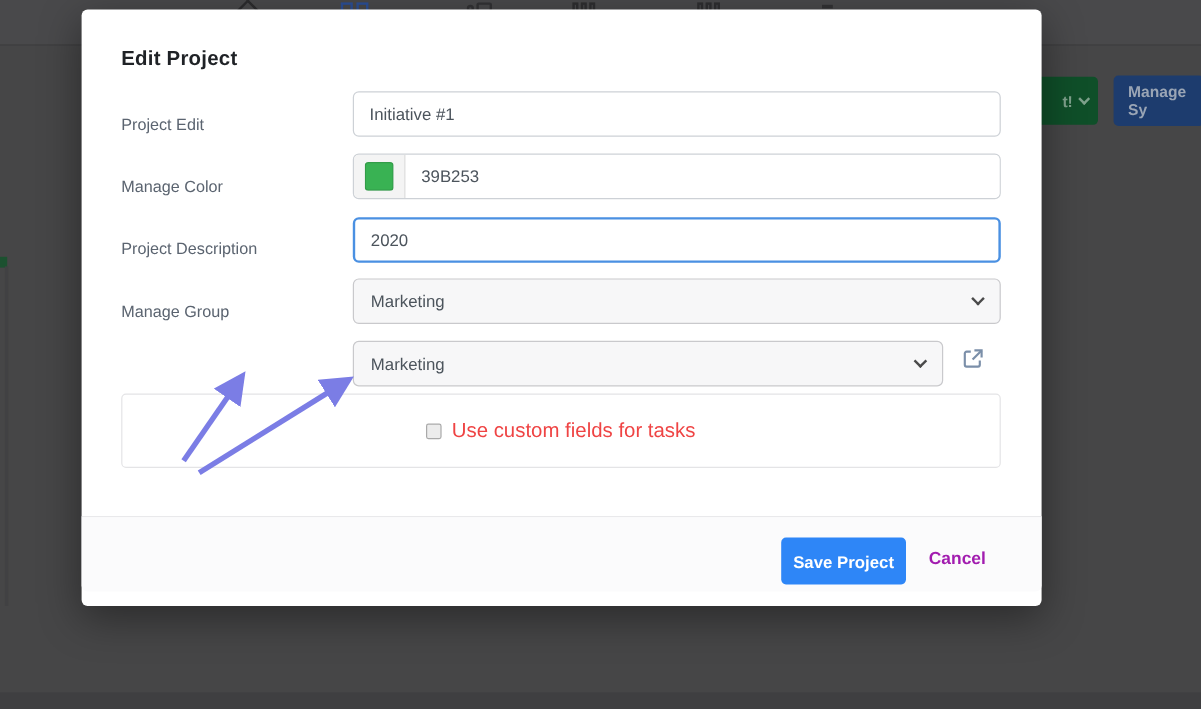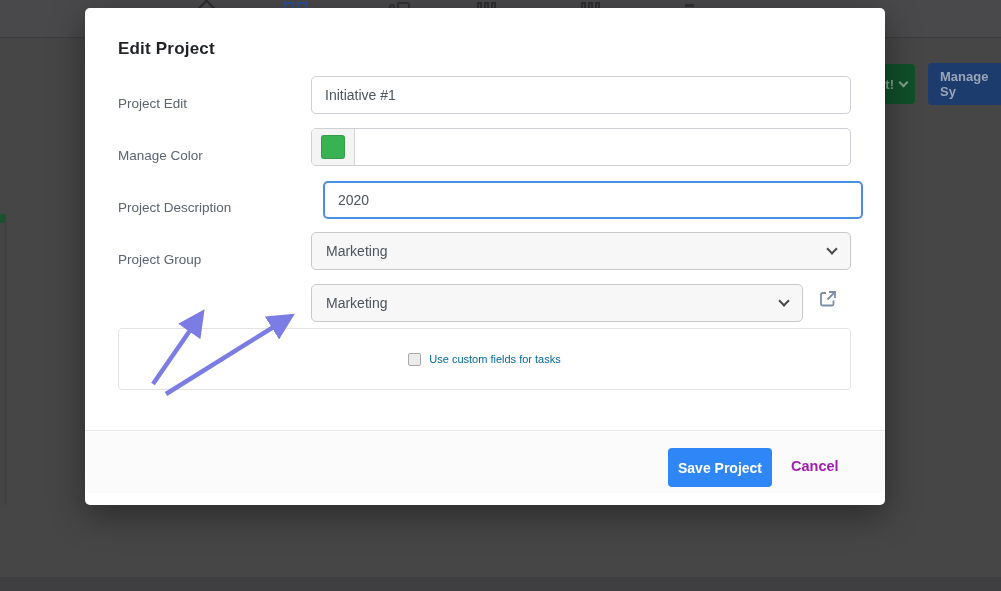--- a/index.html
+++ b/index.html
@@ -23,21 +23,21 @@
   .bars-frag i { display:block; width:5px; height:12px; border:2px solid #2e2e30; }
   .bars-1 { left:477px; } .bars-2 { left:581px; }
   .minus-frag { left:685px; top:4px; width:9px; height:3px; background:#323234; }
 
   .bg-btn { position:absolute; color:#9aa5b5; font-size:13px; font-weight:bold; display:flex; align-items:center; border-radius:4px; }
   .btn-green { left:855px; top:64px; width:60px; height:40px; background:#0f4f29; color:#7fa18c; justify-content:flex-end; padding-right:8px; gap:6px; }
   .btn-green .chev { width:7px; height:7px; border-right:2px solid #7fa18c; border-bottom:2px solid #7fa18c; transform:rotate(45deg); margin-top:-4px; }
   .btn-manage { left:928px; top:63px; width:75px; height:42px; background:#1d3c6e; padding-left:12px; }
 
   
-  .modal { position:absolute; left:85px; top:8px; width:800px; height:497px; background:#ffffff; border-radius:5px; box-shadow:0 10px 35px rgba(0,0,0,.4); z-index:10; }
+  .modal { position:absolute; left:68px; top:8px; width:800px; height:497px; background:#ffffff; border-radius:5px; box-shadow:0 10px 35px rgba(0,0,0,.4); z-index:10; }
   .modal-title { position:absolute; left:33px; top:31px; font-size:17px; font-weight:bold; color:#1f2226; letter-spacing:.2px; }
 
   .flabel { position:absolute; left:33px; font-size:13.5px; color:#5b6470; white-space:nowrap; }
   .ctrl { position:absolute; left:226px; height:38px; border:1px solid #cdd1d6; border-radius:5px; background:#fff; font-size:14px; color:#4c545c; }
   input.ctrl { padding:12px 13px; outline:none; font-family:inherit; }
   .w-full { width:540px; }
 
   .color-group { position:absolute; left:226px; top:120px; width:540px; height:38px; display:flex; border:1px solid #cdd1d6; border-radius:5px; overflow:hidden; }
   .color-addon { width:43px; background:#f4f4f4; border-right:1px solid #d7d7d7; display:flex; align-items:center; justify-content:center; }
   .swatch { width:24px; height:24px; border-radius:3px; border:1px solid rgba(0,0,0,.12); }
@@ -45,21 +45,21 @@
 
   .focused { border:2px solid #4a90e2 !important; }
 
   .select { display:flex; align-items:center; justify-content:space-between; padding:0 14px; background:#f7f7f8; border:1px solid #c9c9cc; cursor:pointer; }
   .select .chev { width:8px; height:8px; border-right:2px solid #4a4a4a; border-bottom:2px solid #4a4a4a; transform:rotate(45deg); margin-top:-4px; }
 
   .extlink { position:absolute; left:734px; top:282px; width:18px; height:18px; cursor:pointer; }
 
   .cf-panel { position:absolute; left:33px; top:320px; width:733px; height:62px; border:1px solid #e4e4e6; border-radius:4px; display:flex; align-items:center; justify-content:center; gap:8px; }
   .cbox { width:13px; height:13px; background:#ececec; border:1px solid #a9a9a9; border-radius:2px; cursor:pointer; }
-  .cbox-label { font-size:11px; color:#0369a1; }
+  .cbox-label { font-size:17px; color:#ef4444; }
 
   .footer { position:absolute; left:0; top:422px; width:800px; height:63px; background:#fbfbfc; border-top:1px solid #e9e9eb; border-radius:0 0 5px 5px; }
   .save-btn { position:absolute; left:583px; top:17px; width:104px; height:39px; background:#2e86f7; border:none; border-radius:4px; color:#fff; font-size:14px; font-weight:bold; font-family:inherit; cursor:pointer; }
   .cancel-link { position:absolute; left:706px; top:27px; font-size:14.5px; font-weight:bold; color:#a21caf; cursor:pointer; }
 
   .arrows { position:absolute; left:0; top:0; width:1001px; height:591px; z-index:20; pointer-events:none; }
 </style>
 </head>
 <body>
 
@@ -101,26 +101,27 @@
   <div class="modal-title">Edit Project</div>
 
   <div class="flabel" style="top:88px;">Project Edit</div>
   <input class="ctrl w-full" style="top: 68px;" type="text" value="Initiative #1">
 
   <div class="flabel" style="top:140px;">Manage Color</div>
   <div class="color-group">
     <div class="color-addon">
       <div class="swatch" style="background:#39B253"></div>
     </div>
+    <input class="color-input" type="text" value="39B253" style="">
   </div>
 
   <div class="flabel" style="top:192px;text-align:right;">Project Description</div>
-  <input class="ctrl w-full focused" style="top: 173px; margin-left: 12px;" type="text" value="2020">
+  <input class="ctrl w-full focused" style="top: 173px;" type="text" value="2020">
 
-  <div class="flabel" style="top:244px;">Project Group</div>
+  <div class="flabel" style="top:244px;">Manage Group</div>
   <div class="ctrl w-full select" style="top:224px;">
     <span>Marketing</span>
     <span class="chev"></span>
   </div>
 
   <div class="ctrl select" style="top:276px; width:492px;">
     <span>Marketing</span>
     <span class="chev"></span>
   </div>
   <svg class="extlink" viewBox="0 0 18 18">

